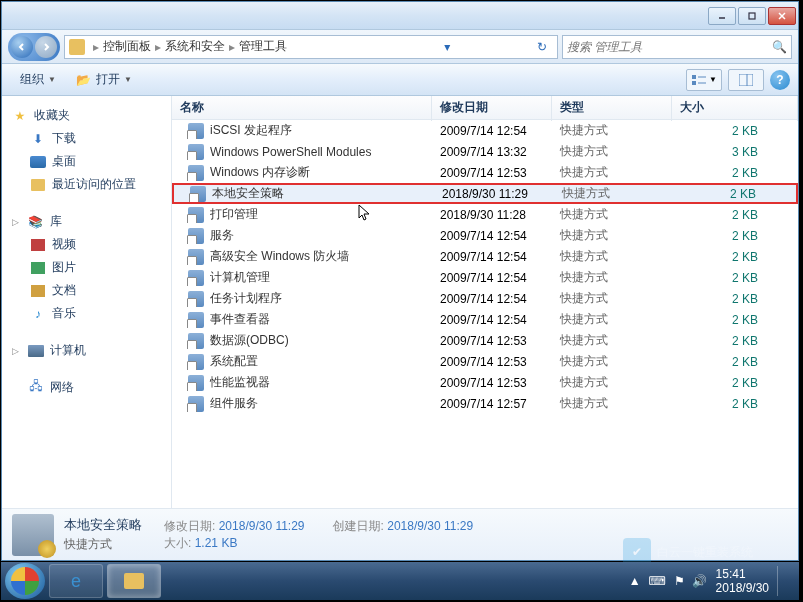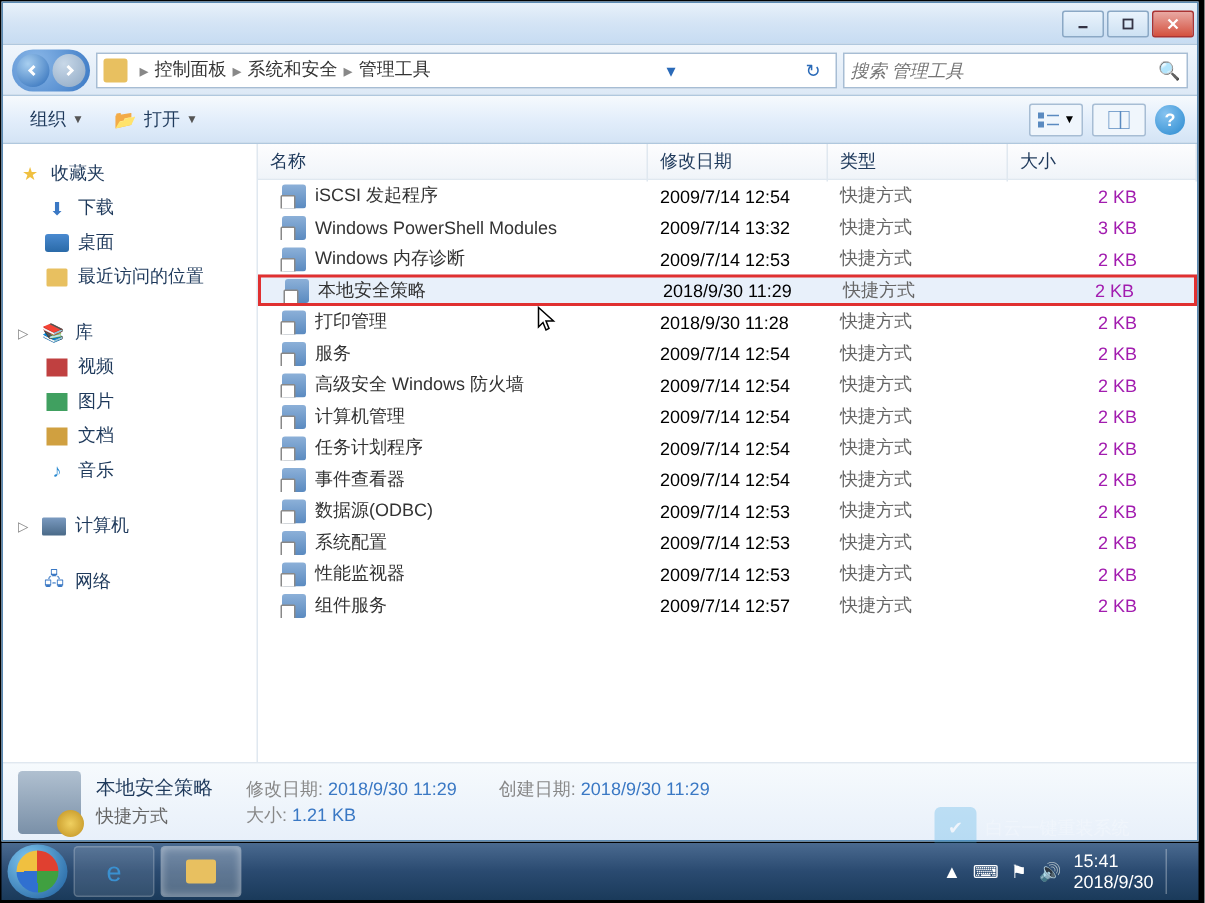--- a/index.html
+++ b/index.html
@@ -48,34 +48,34 @@
 .ico-lib { color: #4a8ad0; }
 .ico-video { background: #c04040; width:14px; height:12px; }
 .ico-pic { background: #40a060; width:14px; height:12px; }
 .ico-doc { background: #d0a040; width:14px; height:12px; }
 .ico-music { color: #2a8ad0; }
 .ico-computer { background: linear-gradient(#7a9ac0,#4a6a88); width:16px; height:12px; border-radius:1px; }
 .ico-network { color: #3a78c4; }
 
 .filepane { flex: 1; display: flex; flex-direction: column; background: #fff; }
 .columns { height: 24px; display: flex; align-items: center; border-bottom: 1px solid #e0e8f0; background: linear-gradient(#fdfdfe,#f0f4f9); }
-.col { padding: 13px 8px; border-right: 1px solid #e0e8f0; color: #1e395b; height: 100%; display: flex; align-items: center; cursor: pointer; }
+.col { padding: 13px 8px; border-right: 1px solid #e0e8f0; color: #1e395b; height: 100%; display: flex; align-items: center; cursor: pointer; font-weight: bold; }
 .col.name { width: 260px; }
 .col.date { width: 120px; }
 .col.type { width: 120px; }
 .col.size { flex: 1; }
 
 .filelist { flex: 1; overflow-y: auto; }
 .row { height: 21px; display: flex; align-items: center; padding-left: 8px; cursor: pointer; }
 .row.highlighted { border: 2px solid #e03030; background: #e8f0fa; }
 .cell { padding: 0 8px; overflow: hidden; white-space: nowrap; text-overflow: ellipsis; }
 .cell.name { width: 252px; display: flex; align-items: center; gap: 6px; color: #333; }
 .cell.date { width: 120px; color: #000000; }
 .cell.type { width: 120px; color: #666; }
-.cell.size { flex: 1; text-align: right; padding-right: 40px; color: #a21caf; }
+.cell.size { flex: 1; text-align: right; padding-right: 40px; color: #0f766e; }
 .file-icon { width: 16px; height: 16px; display: inline-flex; align-items: center; justify-content: center; font-size: 10px; }
 .fi-shortcut { background: linear-gradient(#8cb0d8,#5a8ac0); border-radius: 2px; position: relative; }
 .fi-shortcut::after { content:""; position:absolute; bottom:-1px; left:-1px; width:8px; height:8px; background:#fff; border:1px solid #888; border-radius:1px; }
 .cursor-ptr { position: absolute; left: 358px; top: 204px; pointer-events: none; }
 
 .details { height: 52px; border-top: 1px solid #e0e8f0; background: linear-gradient(#f6fafd,#e8f0fa); display: flex; align-items: center; padding: 6px 10px; gap: 10px; }
 .detail-icon { width: 42px; height: 42px; background: linear-gradient(#b0c0d0,#7a90a8); border-radius: 3px; display:flex; align-items:center; justify-content:center; position:relative; }
 .detail-icon::after { content:""; position:absolute; bottom:-2px; right:-2px; width:18px; height:18px; background:radial-gradient(#f0d060,#c09020); border-radius:50%; }
 .detail-text { display: flex; flex-direction: column; gap: 2px; }
 .detail-title { color: #1e395b; font-size: 13px; }

